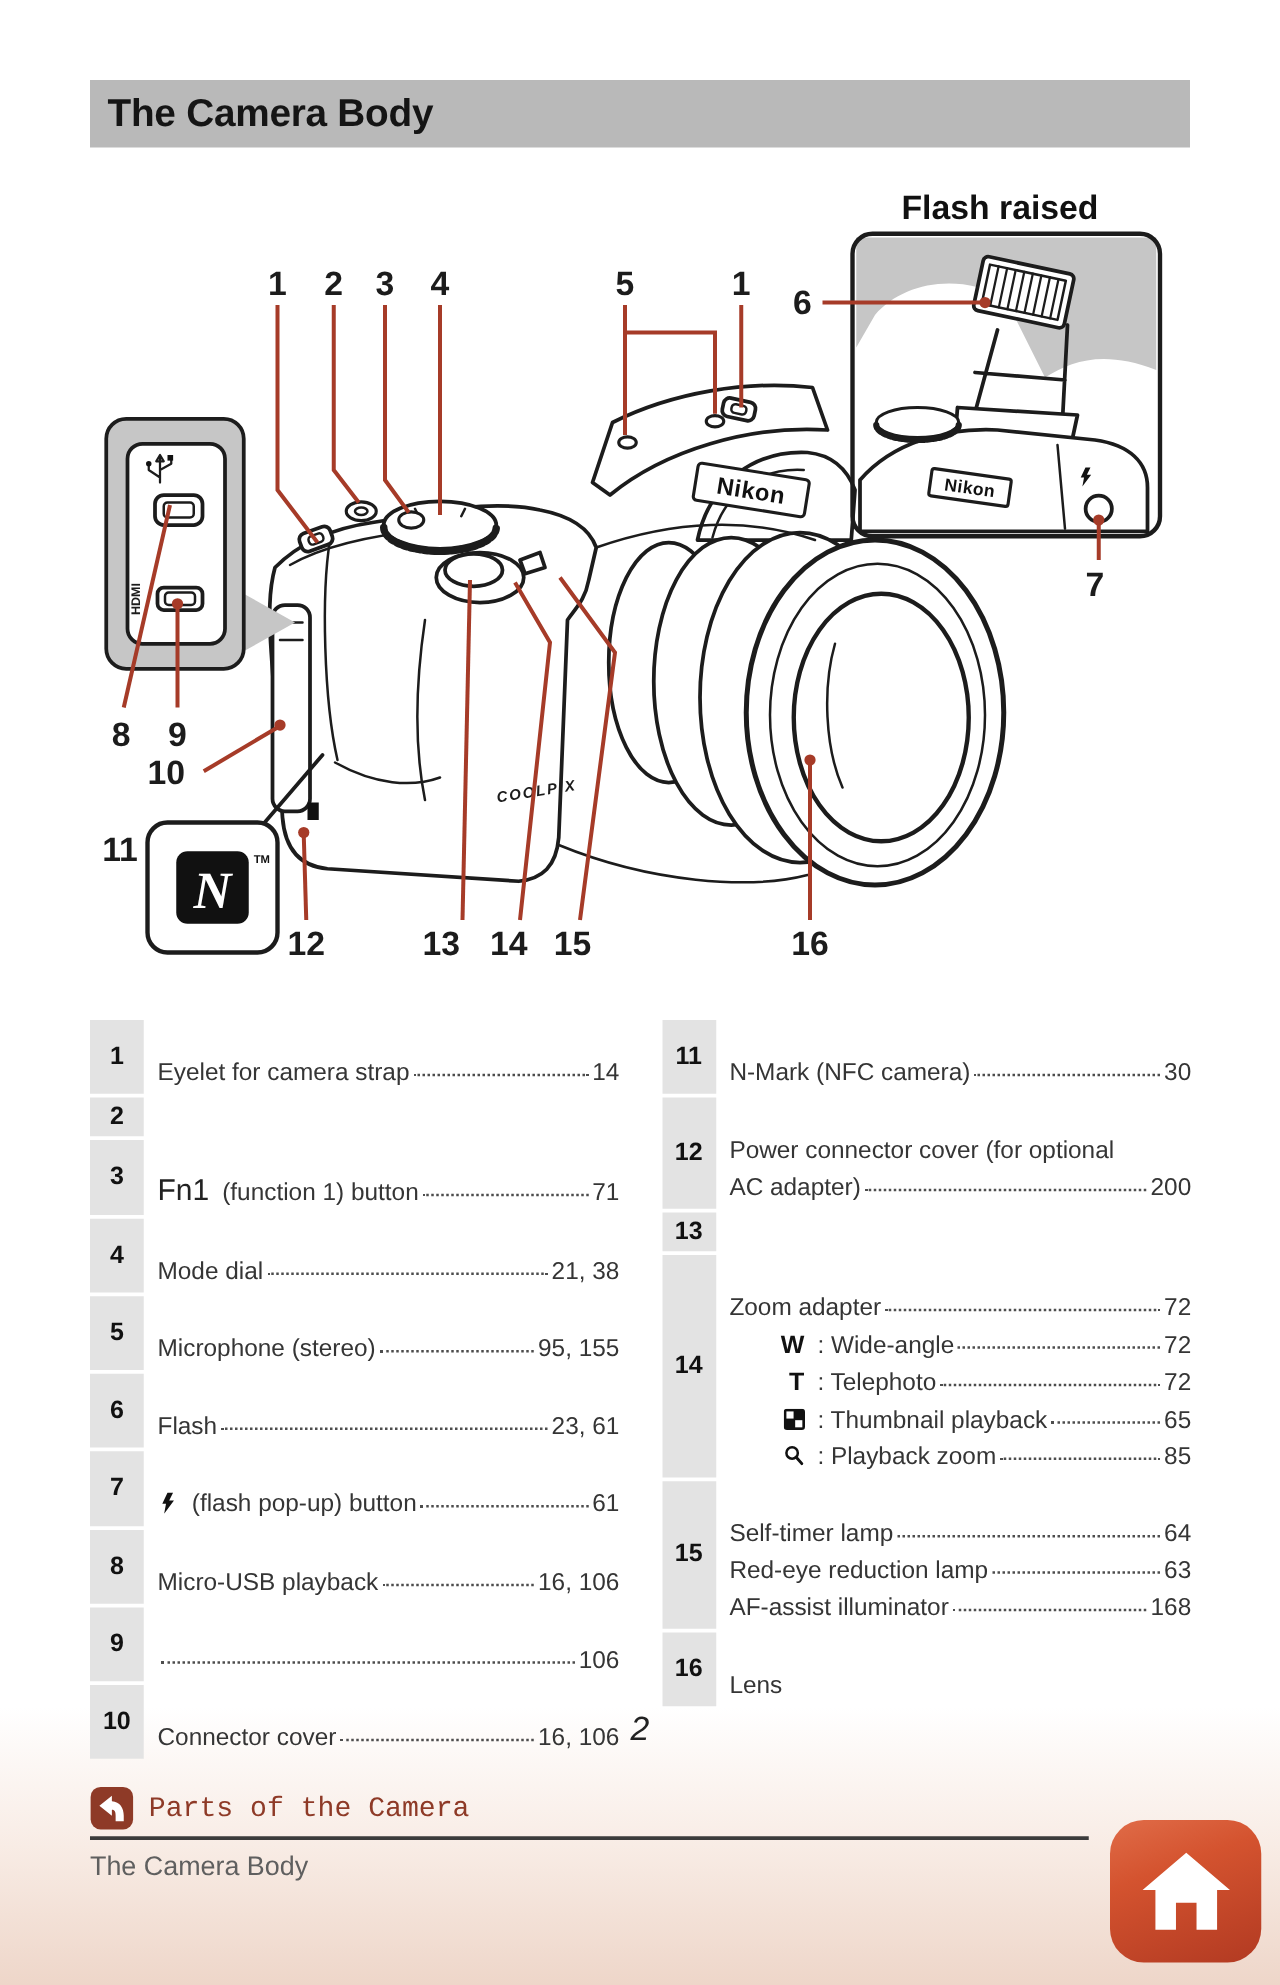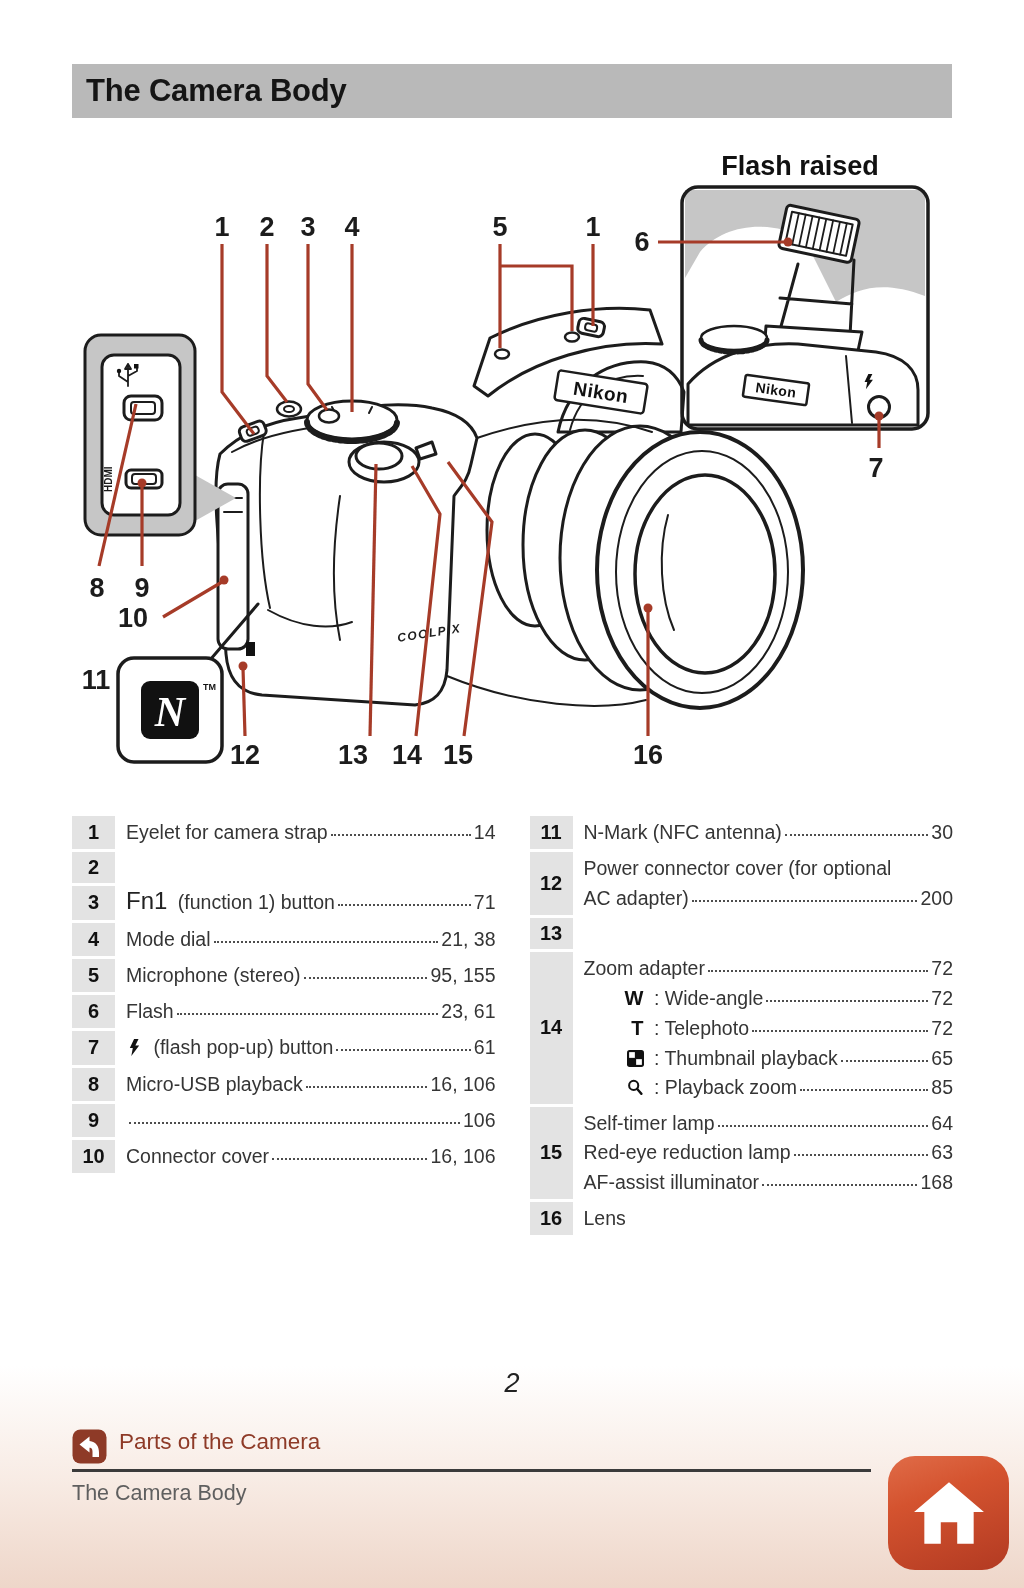--- a/index.html
+++ b/index.html
@@ -39,36 +39,36 @@
     position:absolute;left:72px;top:816px;width:881px;
     display:flex;gap:34px;font-size:19.5px;color:#353535;
   }
   .pcol{flex:1;display:flex;flex-direction:column;gap:3px;min-width:0;}
   .prow{display:flex;align-items:stretch;}
   .pnum{
     width:43px;min-height:31px;background:#e3e3e3;flex:none;
     display:flex;align-items:center;justify-content:center;
     font-weight:700;color:#111;font-size:20px;
   }
-  .plines{flex:1;min-width:0;padding:2px 0 2px 11px;display:flex;flex-direction:column;justify-content:center;}
+  .plines{flex:1;min-width:0;padding:2px 0 2px 11px;display:flex;flex-direction:column;justify-content:center;margin-top:26px;}
   .pline{display:flex;align-items:baseline;line-height:1.5;}
   .pline.sub{padding-left:36px;}
   .plabel{white-space:pre-wrap;}
   .pleader{flex:1;min-width:12px;border-bottom:2px dotted #4d4d4d;margin:0 3px;transform:translateY(-3px);}
   .ppages{white-space:nowrap;}
   .picon{display:inline-flex;justify-content:flex-end;align-items:baseline;margin-right:5px;}
   .pline.sub .picon{width:24px;}
   .picon svg{width:17px;height:17px;transform:translateY(2px);}
   .gfn{font-size:24px;line-height:1;color:#222;}
   .gbold{font-weight:700;font-size:20px;color:#111;}
   
   .pagenum{position:absolute;left:0;top:1368px;width:1024px;text-align:center;
     font-size:27px;font-style:italic;color:#222;}
-  .flink{position:absolute;left:72px;top:1429px;display:flex;align-items:flex-start;gap:12px;
-    color:#8e3a27;font-size:22.5px;cursor:pointer;}
+  .flink{position:absolute;left:72px;top:1429px;display:flex;align-items:center;gap:12px;
+    color:#8e3a27;font-size:22.5px;cursor:pointer;font-family:Liberation Mono, monospace;}
   .flink-icon svg{display:block;width:35px;height:35px;}
   .fdivider{position:absolute;left:72px;top:1469px;width:799px;height:3px;background:#3b3b3b;}
   .fsub{position:absolute;left:72px;top:1481px;font-size:21.5px;color:#5f5f5f;}
   .home-btn{position:absolute;left:888px;top:1456px;width:121px;height:114px;border-radius:27px;
     background:linear-gradient(160deg,#e06c48 0%,#d4532f 35%,#b23a22 100%);
     display:flex;align-items:center;justify-content:center;cursor:pointer;}
   .home-btn svg{width:74px;height:68px;display:block;}
 </style>
 </head>
 <body>
@@ -335,21 +335,21 @@
               <span class="ppages">16, 106</span>
             </div>
           </div>
         </div>
       </div>
     <div class="pcol" id="partsR">
         <div class="prow">
           <div class="pnum">11</div>
           <div class="plines">
             <div class="pline">
-              <span class="plabel">N-Mark (NFC antenna)</span>
+              <span class="plabel">N-Mark (NFC camera)</span>
               <span class="pleader"></span>
               <span class="ppages">30</span>
             </div>
           </div>
         </div>
         <div class="prow">
           <div class="pnum">12</div>
           <div class="plines">
             <div class="pline">
               <span class="plabel">Power connector cover (for optional</span>

